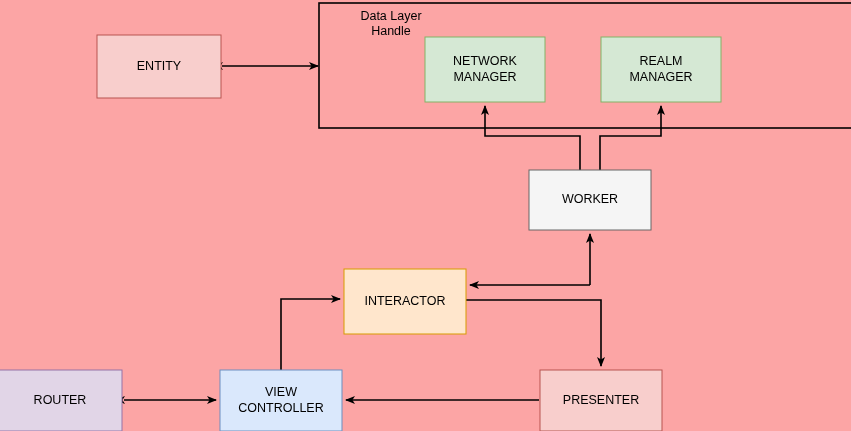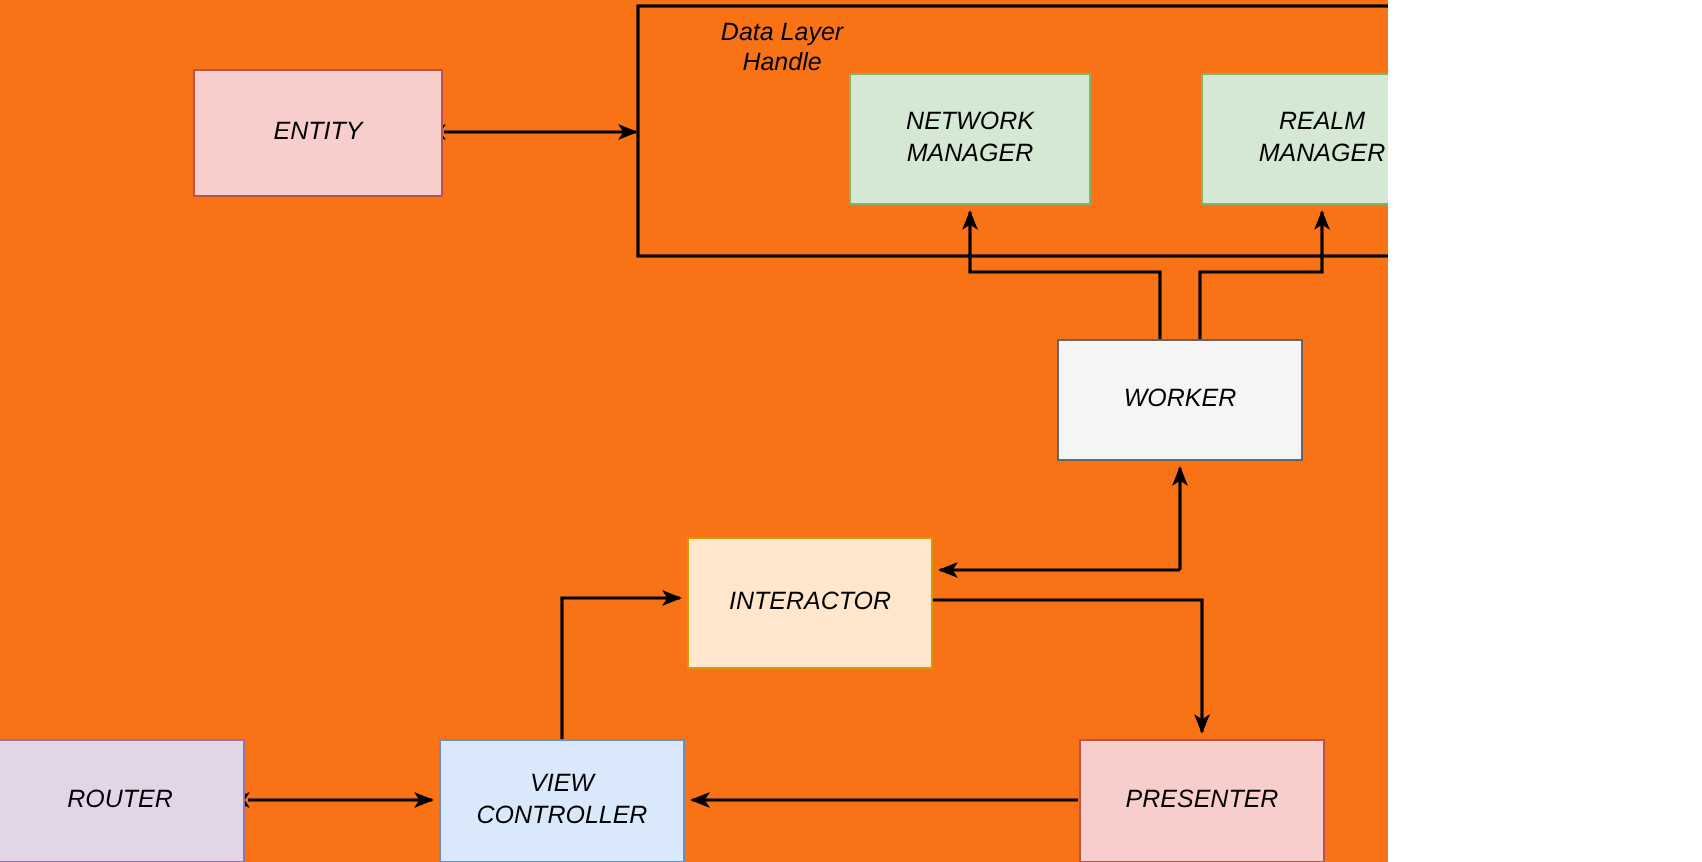--- a/index.html
+++ b/index.html
@@ -2,26 +2,25 @@
 <html><head>
 <meta charset="utf-8">
 <style>
   html, body {
     margin: 0;
     padding: 0;
     background: #ffffff;
   }
   #canvas {
     position: relative;
-    width: 694px;
+    width: 851px;
     height: 431px;
-    background: #f97316;
+    background: #fca5a5;
     font-family: "Liberation Sans", sans-serif;
     overflow: hidden;
-    font-style: italic;
   }
   svg#diagram {
     position: absolute;
     left: 0;
     top: 0;
     width: 851px;
     height: 431px;
   }
   .box-label {
     font-family: "Liberation Sans", sans-serif;

